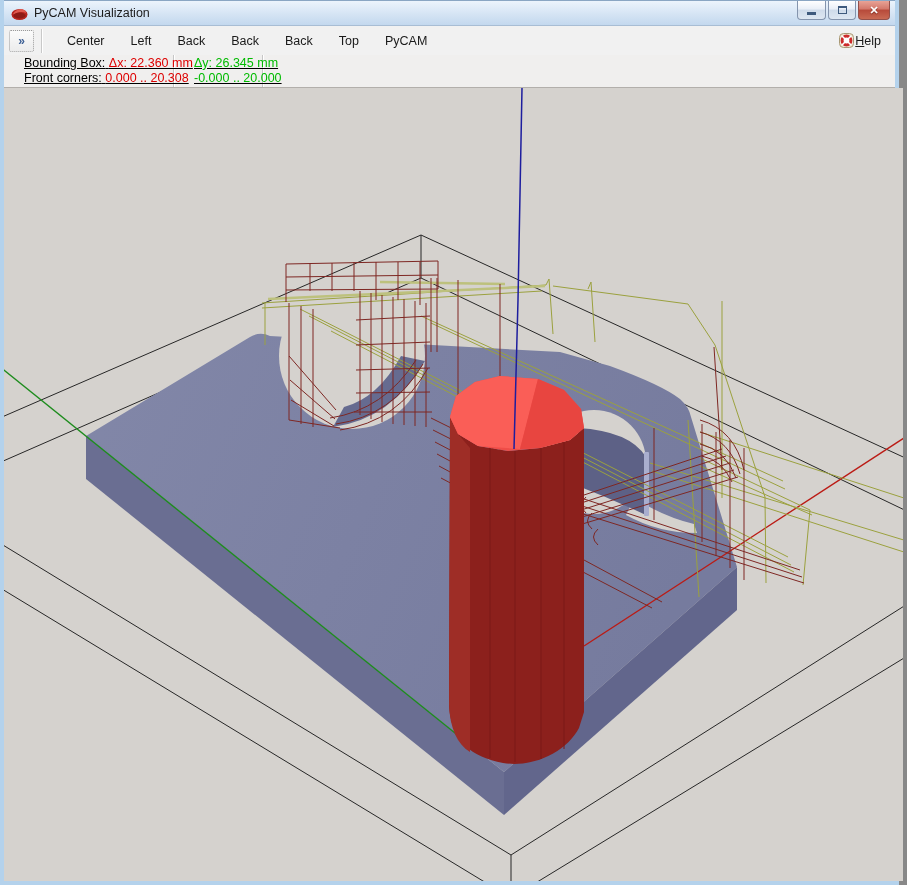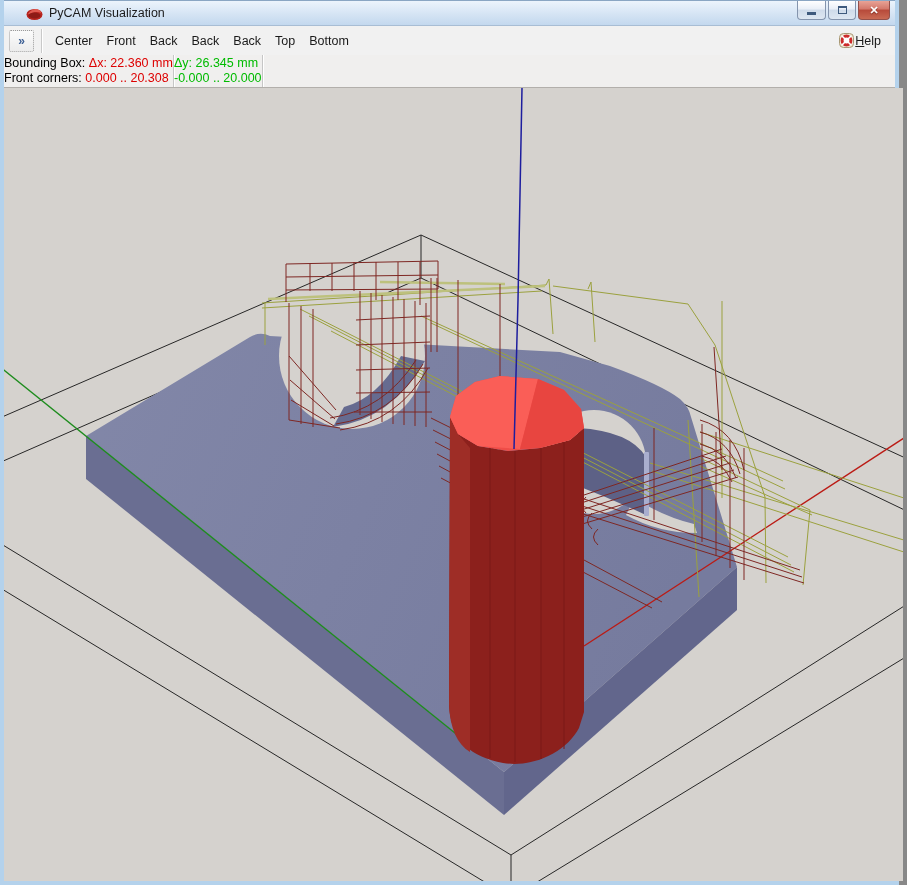--- a/index.html
+++ b/index.html
@@ -8,21 +8,21 @@
     width:899px;height:885px;
     border-left:4px solid #b4d2ec;border-right:4px solid #b4d2ec;border-bottom:4px solid #b4d2ec;
     font-family:"Liberation Sans",sans-serif;
     position:relative;background:#f1f1f1;
   }
   
   .titlebar{
     height:26px;display:flex;align-items:center;
     background:linear-gradient(#ecf4fc,#d5e4f4 55%,#c3d8ee);
     border-top:1px solid #8aa6c3;border-bottom:1px solid #a8bdd4;
-    padding-left:22px;position:relative;
+    padding-left:7px;position:relative;
   }
   .app-icon{width:17px;height:15px;margin-right:6px;flex:0 0 auto;}
   .title-text{font-size:12.5px;color:#1b1b1b;}
   .winbtns{position:absolute;top:0;right:5px;display:flex;gap:2px;}
   .winbtn{
     height:19px;border:1px solid #8494ad;border-top:none;border-radius:0 0 4px 4px;
     background:linear-gradient(#ffffff,#e9eff7 45%,#cfdbea 50%,#dde7f2);
     display:flex;align-items:center;justify-content:center;cursor:default;
   }
   .winbtn.min{width:29px}.winbtn.max{width:28px}
@@ -36,32 +36,32 @@
   
   .toolbar{height:29px;background:#f1f1f1;display:flex;align-items:center;padding:0 10px 0 5px;}
   .overflow-btn{
     width:25px;height:22px;border:1px dotted #9a9a9a;border-radius:2px;
     background:linear-gradient(#fbfbfb,#ececec);
     color:#3c5f94;font-size:12px;font-weight:bold;line-height:20px;text-align:center;cursor:default;
   }
   .tb-sep{width:0;height:24px;border-left:1px solid #c9c9c9;border-right:1px solid #ffffff;margin:0 5px 0 7px;}
   .tb-btn{
     border:none;background:transparent;font-family:"Liberation Sans",sans-serif;
-    font-size:12.5px;color:#1a1a1a;padding:4px 7px;cursor:default;
+    font-size:12.5px;color:#1a1a1a;padding:4px 7px;cursor:default;margin-left:12px;
   }
   .tb-spacer{flex:1;}
   .help-btn{display:flex;align-items:center;font-size:12.5px;color:#1a1a1a;padding:2px 4px;cursor:default;}
   .help-icon{width:17px;height:17px;}
   .mnemonic{text-decoration:underline;}
   
   .infobar{
     height:33px;background:#f0efee;border-bottom:1px solid #b2afab;
     display:flex;align-items:stretch;font-size:12.5px;line-height:15px;
   }
-  .info-col{display:flex;flex-direction:column;justify-content:center;padding-left:0;}
+  .info-col{display:flex;flex-direction:column;justify-content:center;padding-left:20px;text-decoration:underline;}
   .info-col.c1{width:170px;}
   .info-col.c2{width:89px;}
   .info-col.c3{width:120px;}
   .info-col.sep{border-right:1px solid #c6c6c6;box-shadow:1px 0 0 #ffffff;}
   .info-line{white-space:nowrap;}
   .lbl{color:#000;}
   .val-x{color:#dd0000;}
   .val-y{color:#00bb00;}
   .val-z{color:#0000cc;}
   
@@ -91,26 +91,26 @@
         </div>
     </div>
   </div>
 
   <div class="toolbar">
     <div class="overflow-btn">
       <span>»</span>
     </div>
     <div class="tb-sep"></div>
     <button class="tb-btn">Center</button>
-    <button class="tb-btn">Front</button>
+    <button class="tb-btn">Left</button>
     <button class="tb-btn">Back</button>
     <button class="tb-btn">Back</button>
     <button class="tb-btn">Back</button>
     <button class="tb-btn">Top</button>
-    <button class="tb-btn">Bottom</button>
+    <button class="tb-btn">PyCAM</button>
     <div class="tb-spacer"></div>
     <div class="help-btn">
       <svg class="help-icon" viewBox="0 0 17 17">
         <rect x="1.5" y="1.5" width="14" height="14" rx="4" fill="#efe6d2" stroke="#a89874" stroke-width="1"></rect>
         <circle cx="8.5" cy="8.5" r="6" fill="#ffffff"></circle>
         <circle cx="8.5" cy="8.5" r="4.4" fill="none" stroke="#cc2a2a" stroke-width="3"></circle>
         <g stroke="#ffffff" stroke-width="1.6">
           <line x1="4" y1="4" x2="13" y2="13"></line>
             <line x1="13" y1="4" x2="4" y2="13"></line>
         </g>

